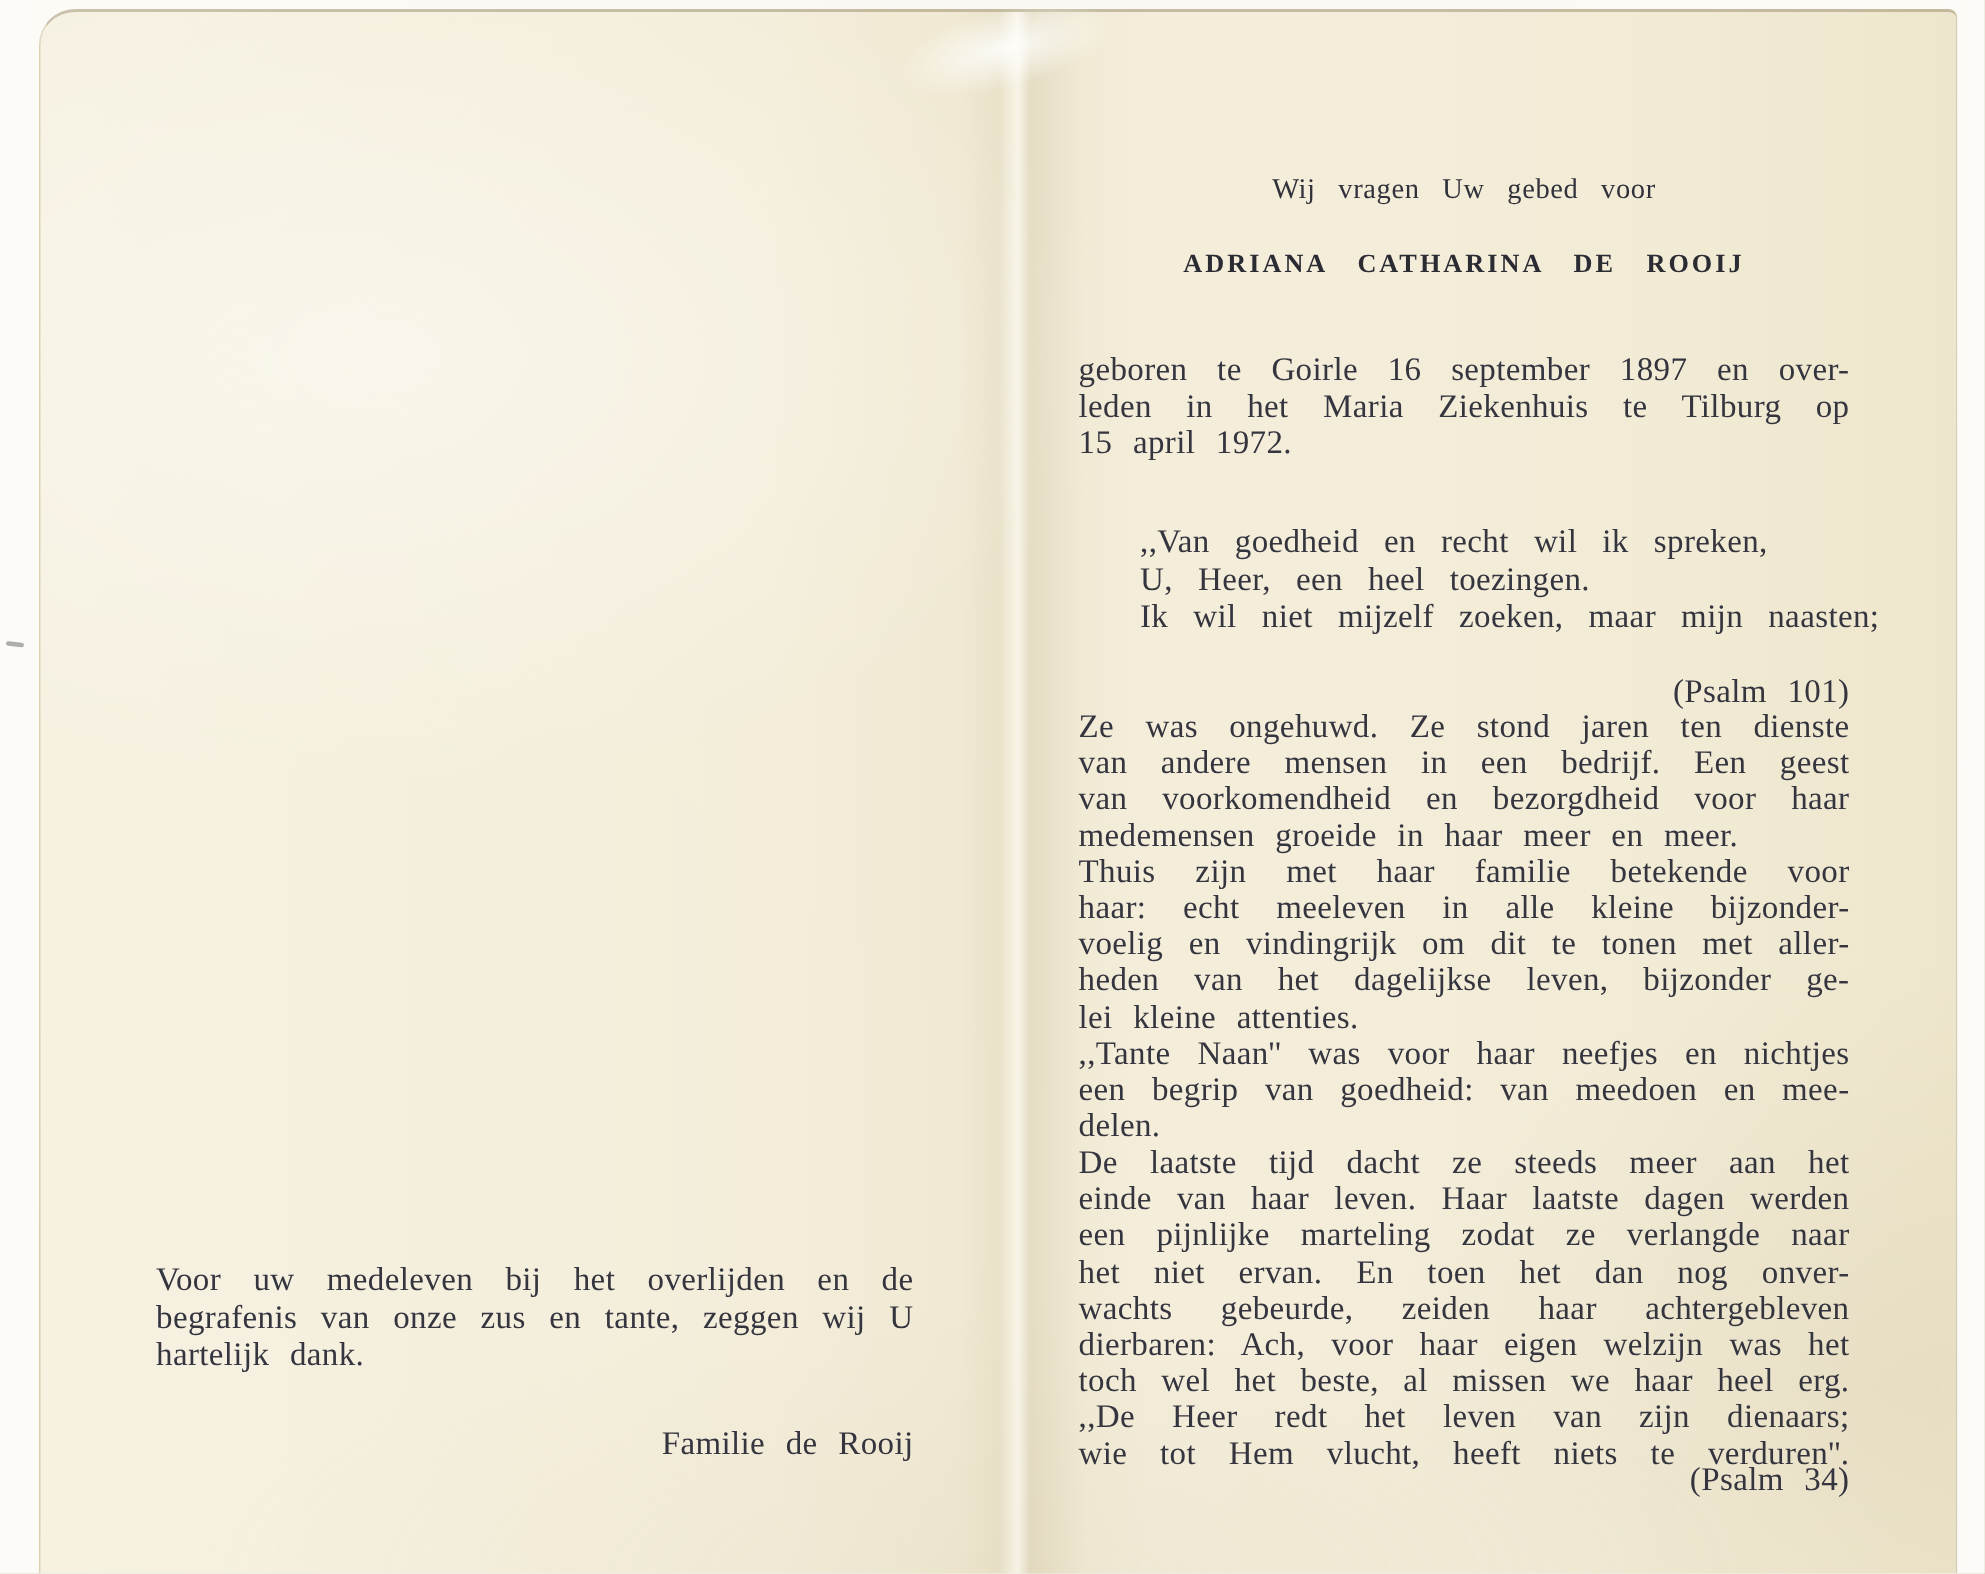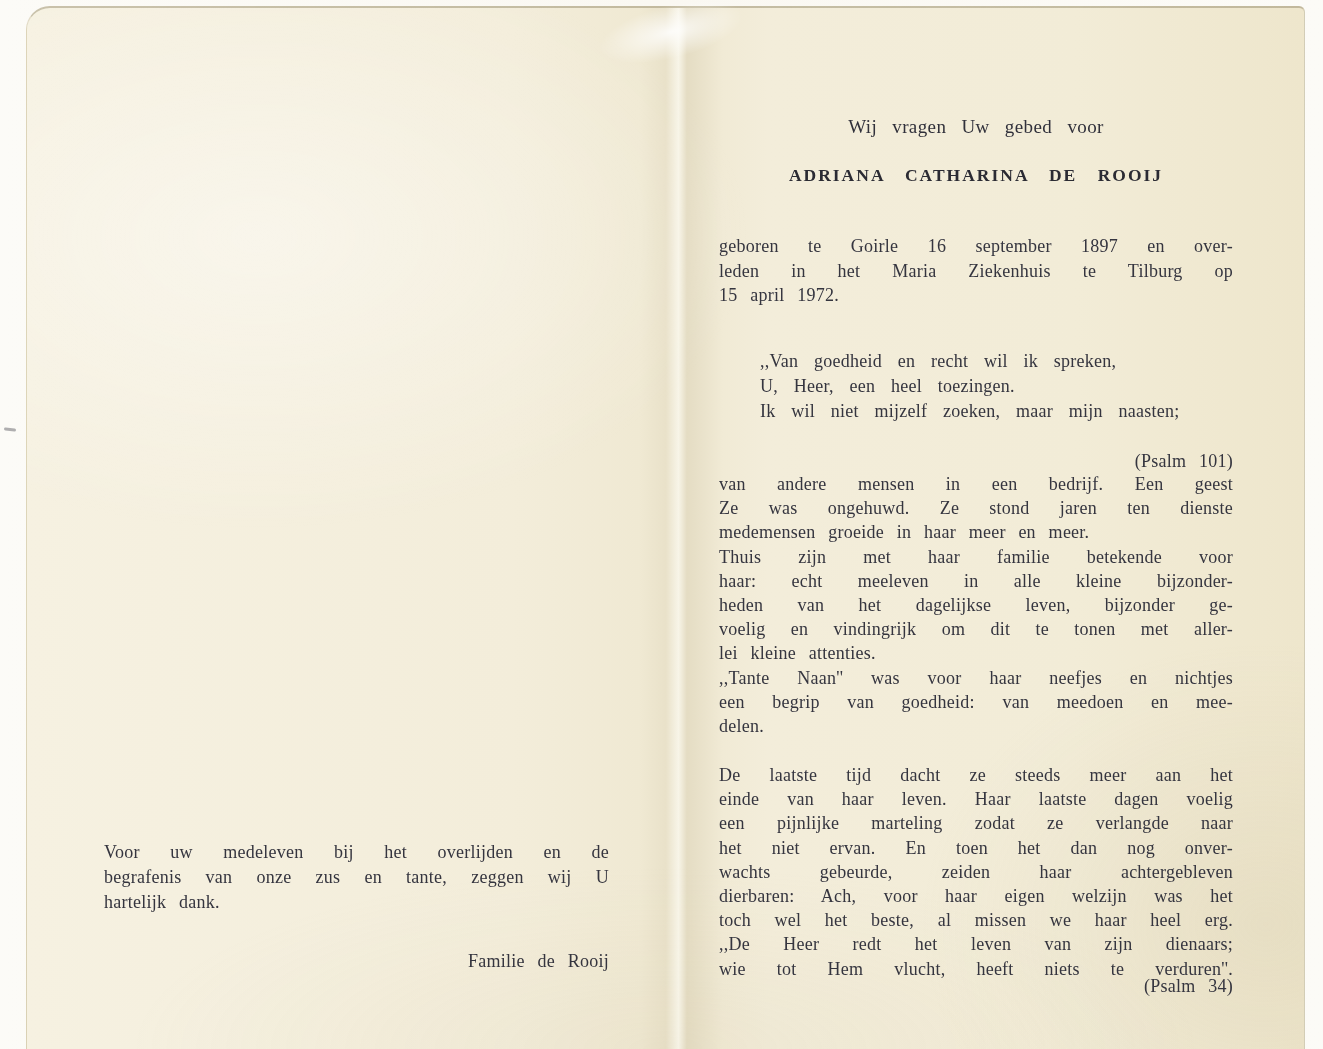--- a/index.html
+++ b/index.html
@@ -40,21 +40,21 @@
     position:absolute;left:540px;top:-14px;width:210px;height:84px;
     background:radial-gradient(ellipse 50% 45% at 50% 45%, rgba(255,255,255,0.85), rgba(255,255,255,0) 70%);
     transform:rotate(-14deg);
     pointer-events:none;
   }
   .edge-mark{
     position:absolute;left:4px;top:428px;width:12px;height:3px;
     background:rgba(112,112,116,0.55);border-radius:2px;transform:rotate(6deg);
   }
   
-  .txt{color:#35353f;font-size:18px;letter-spacing:0.25px;word-spacing:8px;}
+  .txt{color:#35353f;font-size:22px;letter-spacing:0.25px;word-spacing:8px;}
   .line{min-height:24px;}
   .j{text-align:justify;text-align-last:justify;}
   .l{text-align:left;}
   .r{text-align:right;}
 
   .right-col{position:absolute;left:692px;width:514px;}
   .left-col{position:absolute;left:77px;width:505px;}
 
   .intro-line{position:absolute;left:692px;width:514px;top:108px;
     text-align:center;font-size:19px;word-spacing:10px;letter-spacing:0.4px;color:#31313b;}
@@ -106,36 +106,37 @@
       <div class="line l">,,Van goedheid en recht wil ik spreken,</div>
       <div class="line l">U, Heer, een heel toezingen.</div>
       <div class="line l">Ik wil niet mijzelf zoeken, maar mijn naasten;</div>
     </div>
 
     <div class="right-col txt psalm1">
       <div class="line r">(Psalm 101)</div>
     </div>
 
     <div class="right-col txt bio-a">
+      <div class="line j">Ze was ongehuwd. Ze stond jaren ten dienste</div>
       <div class="line j">van andere mensen in een bedrijf. Een geest</div>
-      <div class="line j">Ze was ongehuwd. Ze stond jaren ten dienste</div>
+      <div class="line j">van voorkomendheid en bezorgdheid voor haar</div>
       <div class="line l">medemensen groeide in haar meer en meer.</div>
       <div class="line j">Thuis zijn met haar familie betekende voor</div>
       <div class="line j">haar: echt meeleven in alle kleine bijzonder-</div>
+      <div class="line j">voelig en vindingrijk om dit te tonen met aller-</div>
       <div class="line j">heden van het dagelijkse leven, bijzonder ge-</div>
-      <div class="line j">voelig en vindingrijk om dit te tonen met aller-</div>
       <div class="line l">lei kleine attenties.</div>
       <div class="line j">,,Tante Naan'' was voor haar neefjes en nichtjes</div>
       <div class="line j">een begrip van goedheid: van meedoen en mee-</div>
       <div class="line l">delen.</div>
     </div>
 
     <div class="right-col txt bio-b">
       <div class="line j">De laatste tijd dacht ze steeds meer aan het</div>
-      <div class="line j">einde van haar leven. Haar laatste dagen voelig</div>
+      <div class="line j">einde van haar leven. Haar laatste dagen werden</div>
       <div class="line j">een pijnlijke marteling zodat ze verlangde naar</div>
       <div class="line j">het niet ervan. En toen het dan nog onver-</div>
       <div class="line j">wachts gebeurde, zeiden haar achtergebleven</div>
       <div class="line j">dierbaren: Ach, voor haar eigen welzijn was het</div>
       <div class="line j">toch wel het beste, al missen we haar heel erg.</div>
       <div class="line j">,,De Heer redt het leven van zijn dienaars;</div>
       <div class="line j">wie tot Hem vlucht, heeft niets te verduren''.</div>
     </div>
 
     <div class="right-col txt psalm2">

